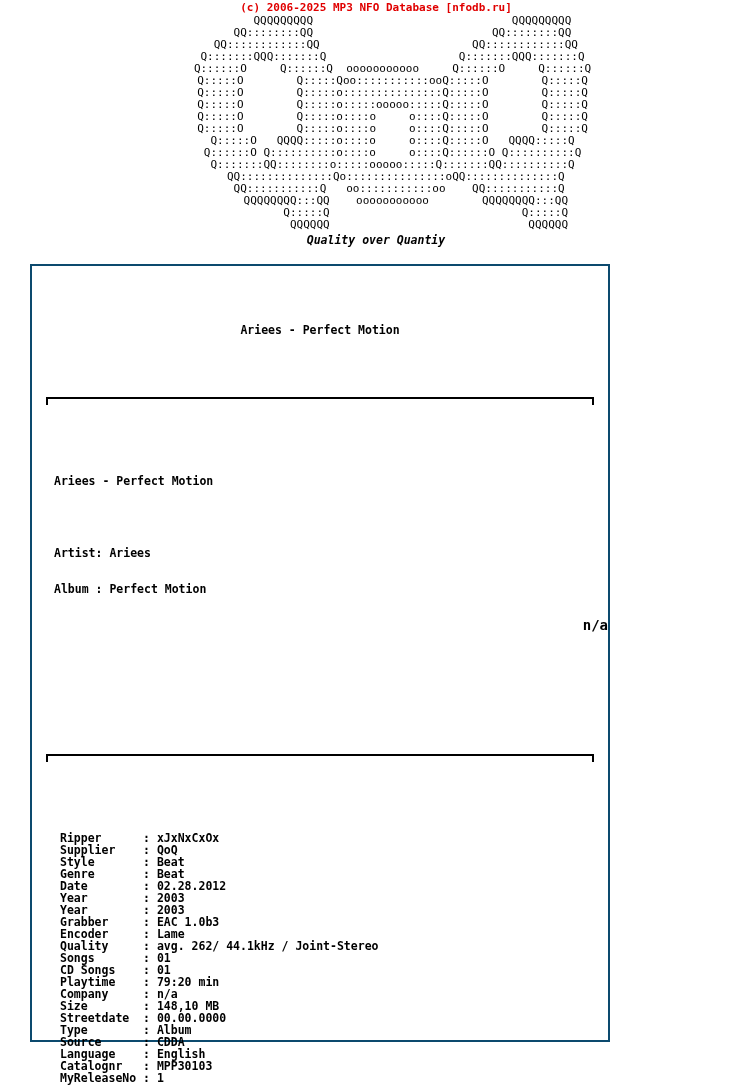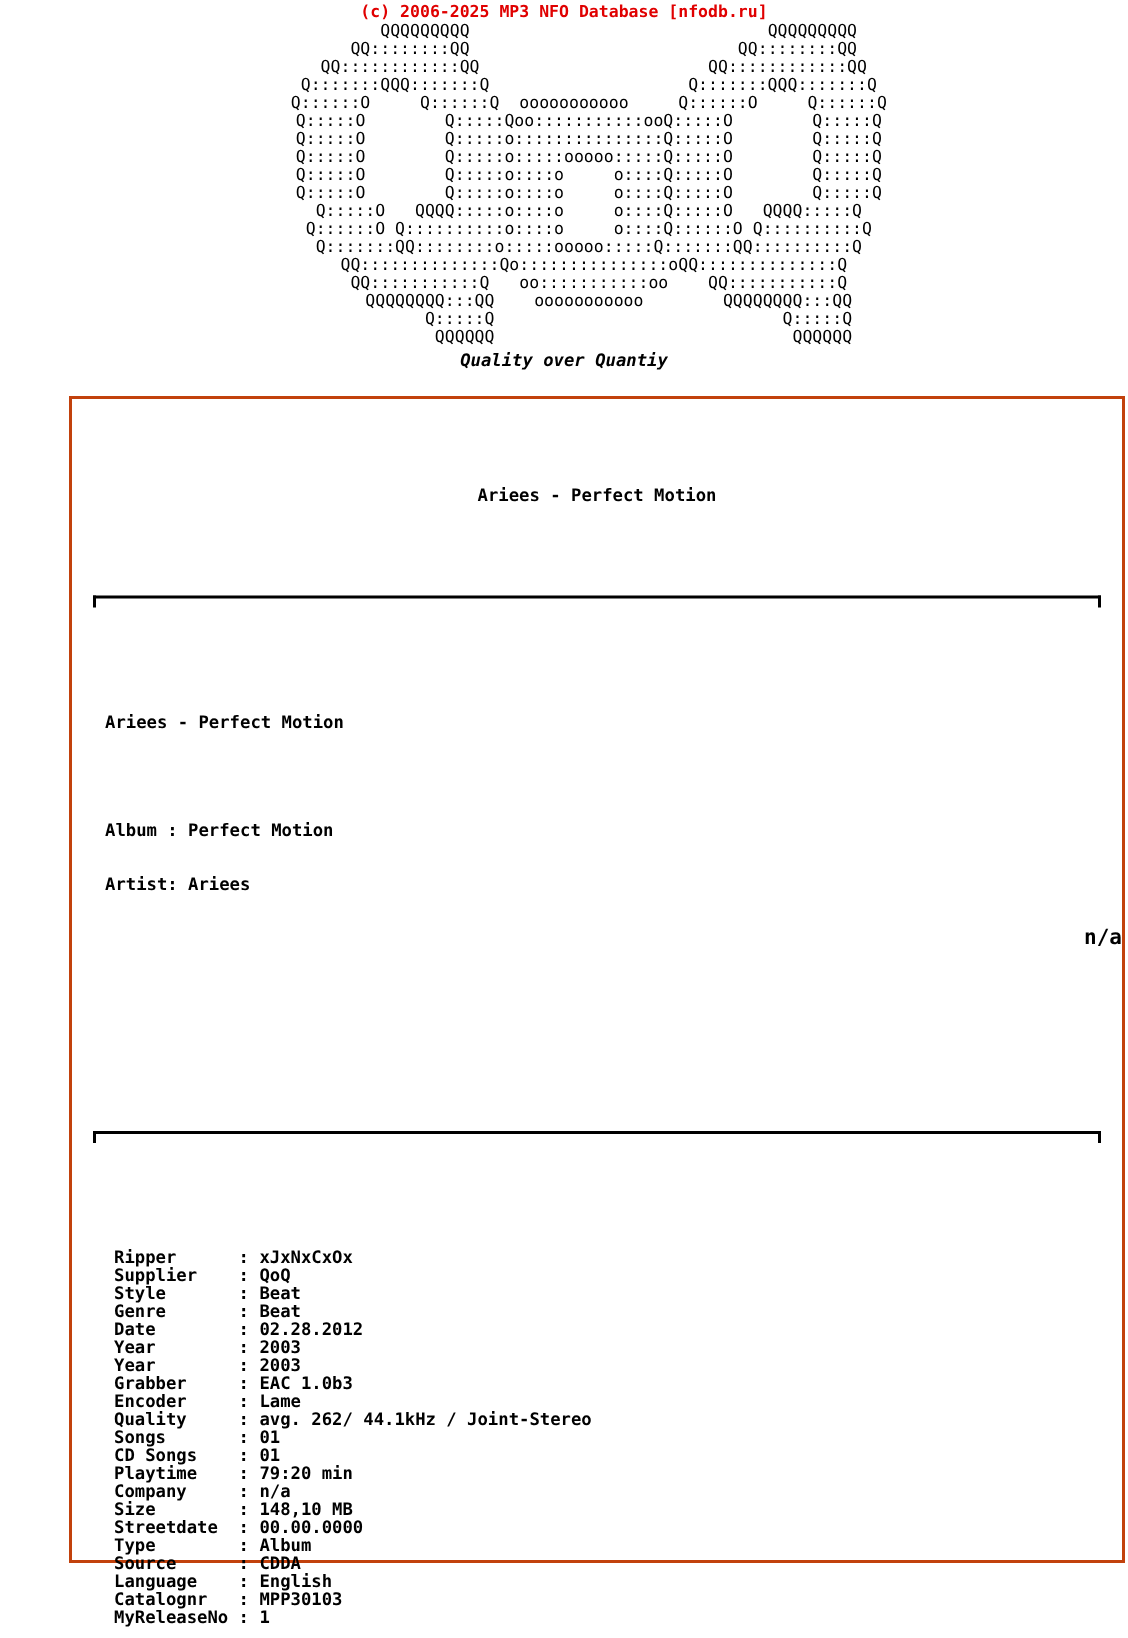--- a/index.html
+++ b/index.html
@@ -51,25 +51,25 @@
     font-weight: bold;
     text-align: center;
     color: #000000;
     padding-top: 2px;
     font-style: italic;
   }
 
   
   .nfo-outer {
     position: absolute;
-    left: 46px;
+    left: 30px;
     top: 264px;
-    width: 704px;
+    width: 580px;
     height: 778px;
-    border: 2px solid #c2410c;
+    border: 2px solid #0c4a6e;
     box-sizing: border-box;
     background: #ffffff;
   }
 
   .nfo-inner {
     position: relative;
     padding: 0;
     font-family: "DejaVu Sans Mono", monospace;
     font-size: 11.5px;
     line-height: 12px;
@@ -181,22 +181,22 @@
       <div class="ftop"></div>
       <div class="fleft"></div>
       <div class="fright"></div>
       <div class="capleft"></div>
       <div class="capright"></div>
     </div>
 
     <div class="blank-line"></div>
     <div class="body-line">Ariees - Perfect Motion</div>
     <div class="blank-line"></div>
+    <div class="body-line">Artist: Ariees</div>
     <div class="body-line">Album : Perfect Motion</div>
-    <div class="body-line">Artist: Ariees</div>
     <div class="centered-line">n/a</div>
     <div class="blank-line"></div>
     <div class="blank-line"></div>
 
     
     <div class="frame">
       <div class="ftop"></div>
       <div class="fleft"></div>
       <div class="fright"></div>
       <div class="capleft"></div>

